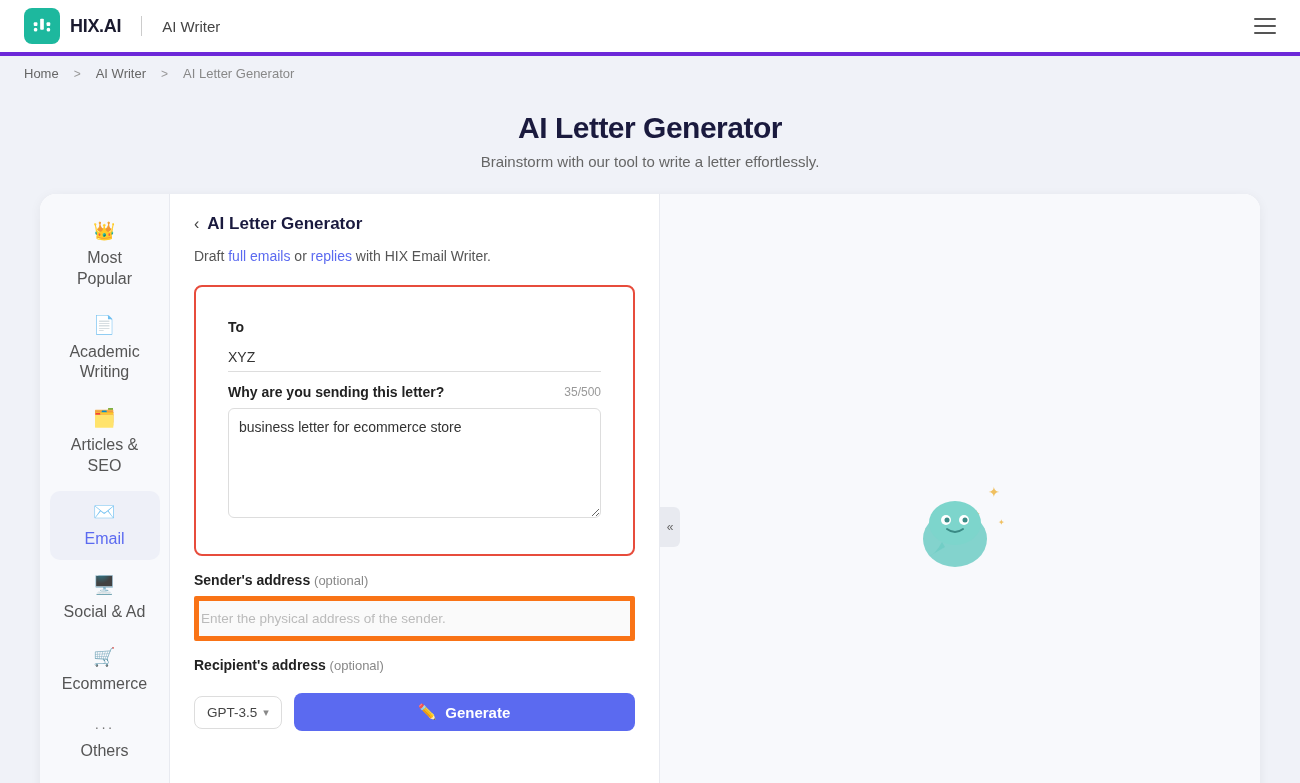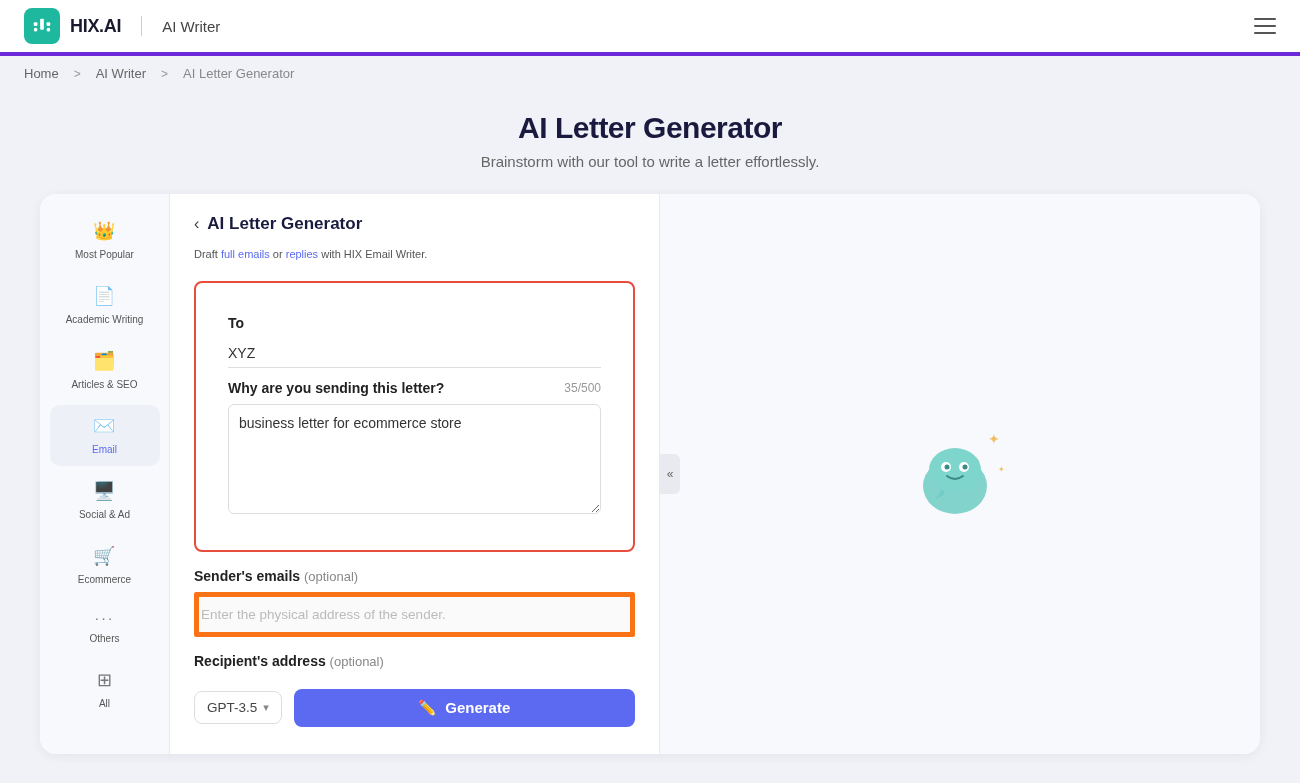--- a/index.html
+++ b/index.html
@@ -120,21 +120,21 @@
       flex-direction: column;
       align-items: center;
       padding: 10px 8px;
       border-radius: 10px;
       cursor: pointer;
       text-align: center;
       gap: 6px;
     }
     .sidebar-item.active { background: #eef0f8; }
     .sidebar-item .item-label {
-      font-size: 10px;
+      font-size: 16px;
       color: #555;
       line-height: 1.3;
     }
     .sidebar-item.active .item-label { color: #5b6af0; }
     .sidebar-item .item-icon {
       font-size: 18px;
       color: #777;
     }
     .sidebar-item.active .item-icon { color: #5b6af0; }
     .email-icon-active { color: #5b6af0 !important; }
@@ -159,21 +159,21 @@
       font-size: 16px;
       color: #444;
       cursor: pointer;
     }
     .tool-title {
       font-size: 17px;
       font-weight: 700;
       color: #1a1a3e;
     }
     .tool-description {
-      font-size: 11px;
+      font-size: 14px;
       color: #555;
       margin-bottom: 18px;
       line-height: 1.5;
     }
     .tool-description a { color: #5b6af0; text-decoration: none; }
 
     
     .form-section {
       border: 2px solid #e74c3c;
       border-radius: 8px;
@@ -405,21 +405,21 @@
       
       <div class="field-label">
         <span>Why are you sending this letter?</span>
         <span class="char-count">35/500</span>
       </div>
       <textarea class="text-area" style="">business letter for ecommerce store</textarea>
     </div>
 
     <div class="field-group">
       <div class="field-label-plain">
-        <span>Sender's emails</span>
+        <span>Sender's address</span>
         <span class="optional" style="font-weight:400;color:#888;font-size:13px;">(optional)</span>
       </div>
       <input type="text" class="text-input-plain" placeholder="Enter the physical address of the sender." style="">
     </div>
 
     <div class="field-group">
       <div class="field-label-plain">
         <span>Recipient's address</span>
         <span class="optional" style="font-weight:400;color:#888;font-size:13px;">(optional)</span>
       </div>

